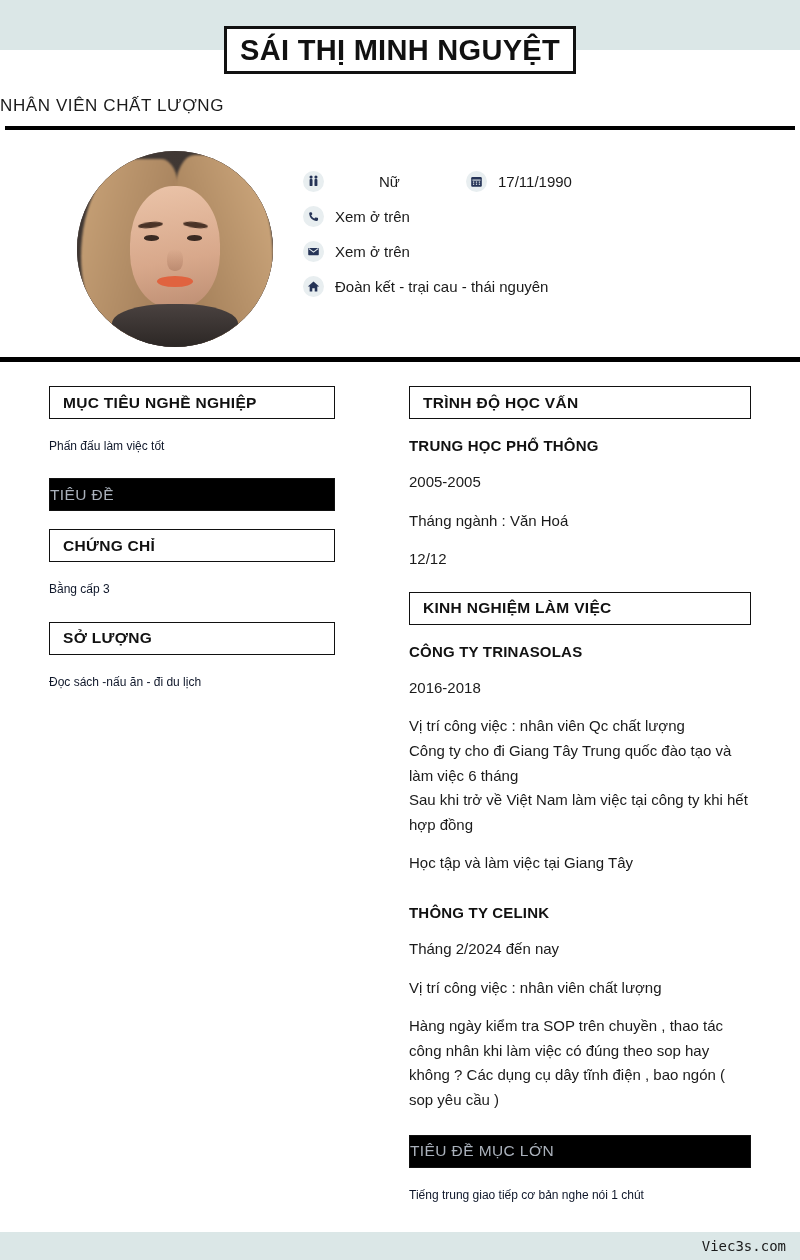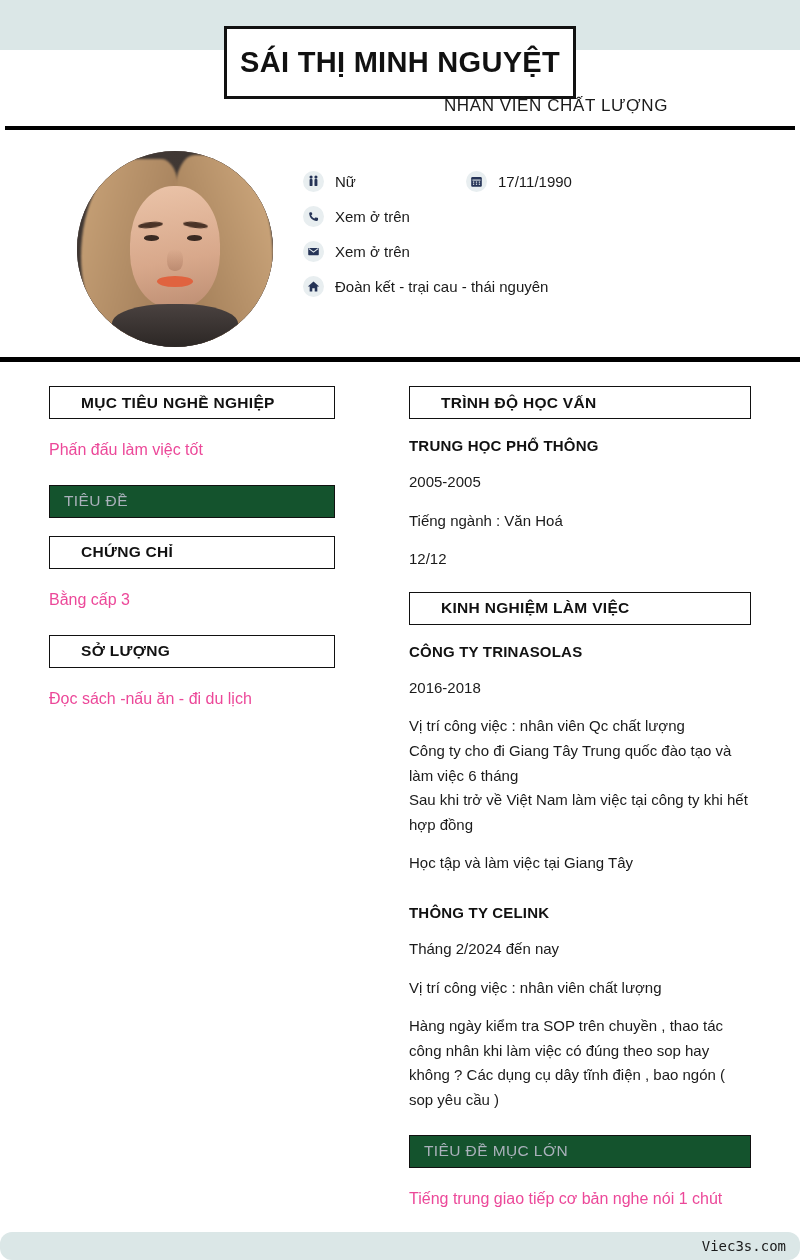--- a/index.html
+++ b/index.html
@@ -17,36 +17,36 @@
   
   .header-wrap { position: relative; height: 131px; }
   .header-band {
     position: absolute; top: 0; left: 0;
     width: 800px; height: 50px;
     background: #dbe7e7;
   }
   .name-box {
     position: absolute;
     left: 224px; top: 26px;
-    width: 352px; height: 73px;
+    width: 352px; height: 48px;
     border: 3px solid #111111;
     background: #ffffff;
     display: flex; align-items: center; justify-content: center;
   }
   .name-text {
     font-size: 29px;
     font-weight: bold;
     letter-spacing: 0.3px;
     color: #111111;
     white-space: nowrap;
   }
   .job-title {
     position: absolute;
     top: 96px; left: 0; width: 668px;
-    text-align: right;
+    text-align: left;
     font-size: 17px;
     letter-spacing: 0.6px;
     color: #1a1a1a;
   }
   .rule-top {
     position: absolute;
     left: 5px; top: 126px;
     width: 790px; height: 4px;
     background: #000000;
   }
@@ -135,21 +135,21 @@
     left: 303px; top: 38px;
     width: 470px;
   }
   .crow {
     display: flex;
     align-items: center;
     margin-bottom: 10px;
     min-height: 25px;
   }
   .cfield { display: flex; align-items: center; }
-  .cfield.left { width: 163px; }
+  .cfield.left { width: 163px; gap: 44px; }
   .ico {
     width: 21px; height: 21px;
     border-radius: 50%;
     background: #e8eef0;
     display: inline-flex;
     align-items: center;
     justify-content: center;
     flex: 0 0 auto;
     margin-right: 11px;
   }
@@ -174,48 +174,47 @@
     position: absolute;
     left: 409px; top: 24px;
     width: 342px;
   }
 
   .sec-box {
     border: 1.5px solid #111111;
     height: 33px;
     display: flex;
     align-items: center;
-    padding-left: 31px;
+    padding-left: 13px;
     background: #ffffff;
     margin-bottom: 18px;
   }
   .sec-box .sec-label {
     font-size: 15.5px;
     font-weight: bold;
     letter-spacing: 0.3px;
     color: #111111;
   }
   .placeholder-box {
     border: 1.5px solid #111111;
     height: 33px;
     display: flex;
     align-items: center;
-    padding-left: 14px;
-    background: #14532d;
+    background: #000000;
     margin-bottom: 18px;
   }
   .placeholder-box .ph-label {
     font-size: 15.5px;
     color: #aab1bb;
     letter-spacing: 0.4px;
   }
   .body-text {
-    font-size: 16px;
+    font-size: 12px;
     line-height: 1.62;
-    color: #ec4899;
+    color: #0f172a;
     margin: 0 0 22px 0;
   }
   .sub-head {
     font-size: 15px;
     font-weight: bold;
     color: #111111;
     margin: 0 0 16px 0;
     letter-spacing: 0.2px;
   }
   .entry { margin-bottom: 20px; }
@@ -226,21 +225,20 @@
   
   .footer {
     position: absolute;
     left: 0; bottom: 0;
     width: 800px; height: 28px;
     background: #dbe7e7;
     display: flex;
     align-items: center;
     justify-content: flex-end;
     padding-right: 14px;
-    border-radius: 12px;
   }
   .footer .fl {
     font-family: "DejaVu Sans Mono", monospace;
     font-size: 14px;
     color: #1a1a1a;
   }
 </style>
 </head>
 <body>
 
@@ -366,21 +364,21 @@
 
   <div class="col-right">
 
     <div class="sec-box">
       <span class="sec-label">TRÌNH ĐỘ HỌC VẤN</span>
     </div>
 
     <div class="entry">
       <p class="sub-head">TRUNG HỌC PHỔ THÔNG</p>
       <p class="line">2005-2005</p>
-      <p class="line">Tiếng ngành : Văn Hoá</p>
+      <p class="line">Tháng ngành : Văn Hoá</p>
       <p class="line">12/12</p>
     </div>
 
     <div class="sec-box" style="margin-top:20px">
       <span class="sec-label">KINH NGHIỆM LÀM VIỆC</span>
     </div>
 
     <div class="entry">
       <p class="sub-head">CÔNG TY TRINASOLAS</p>
       <p class="line">2016-2018</p>

